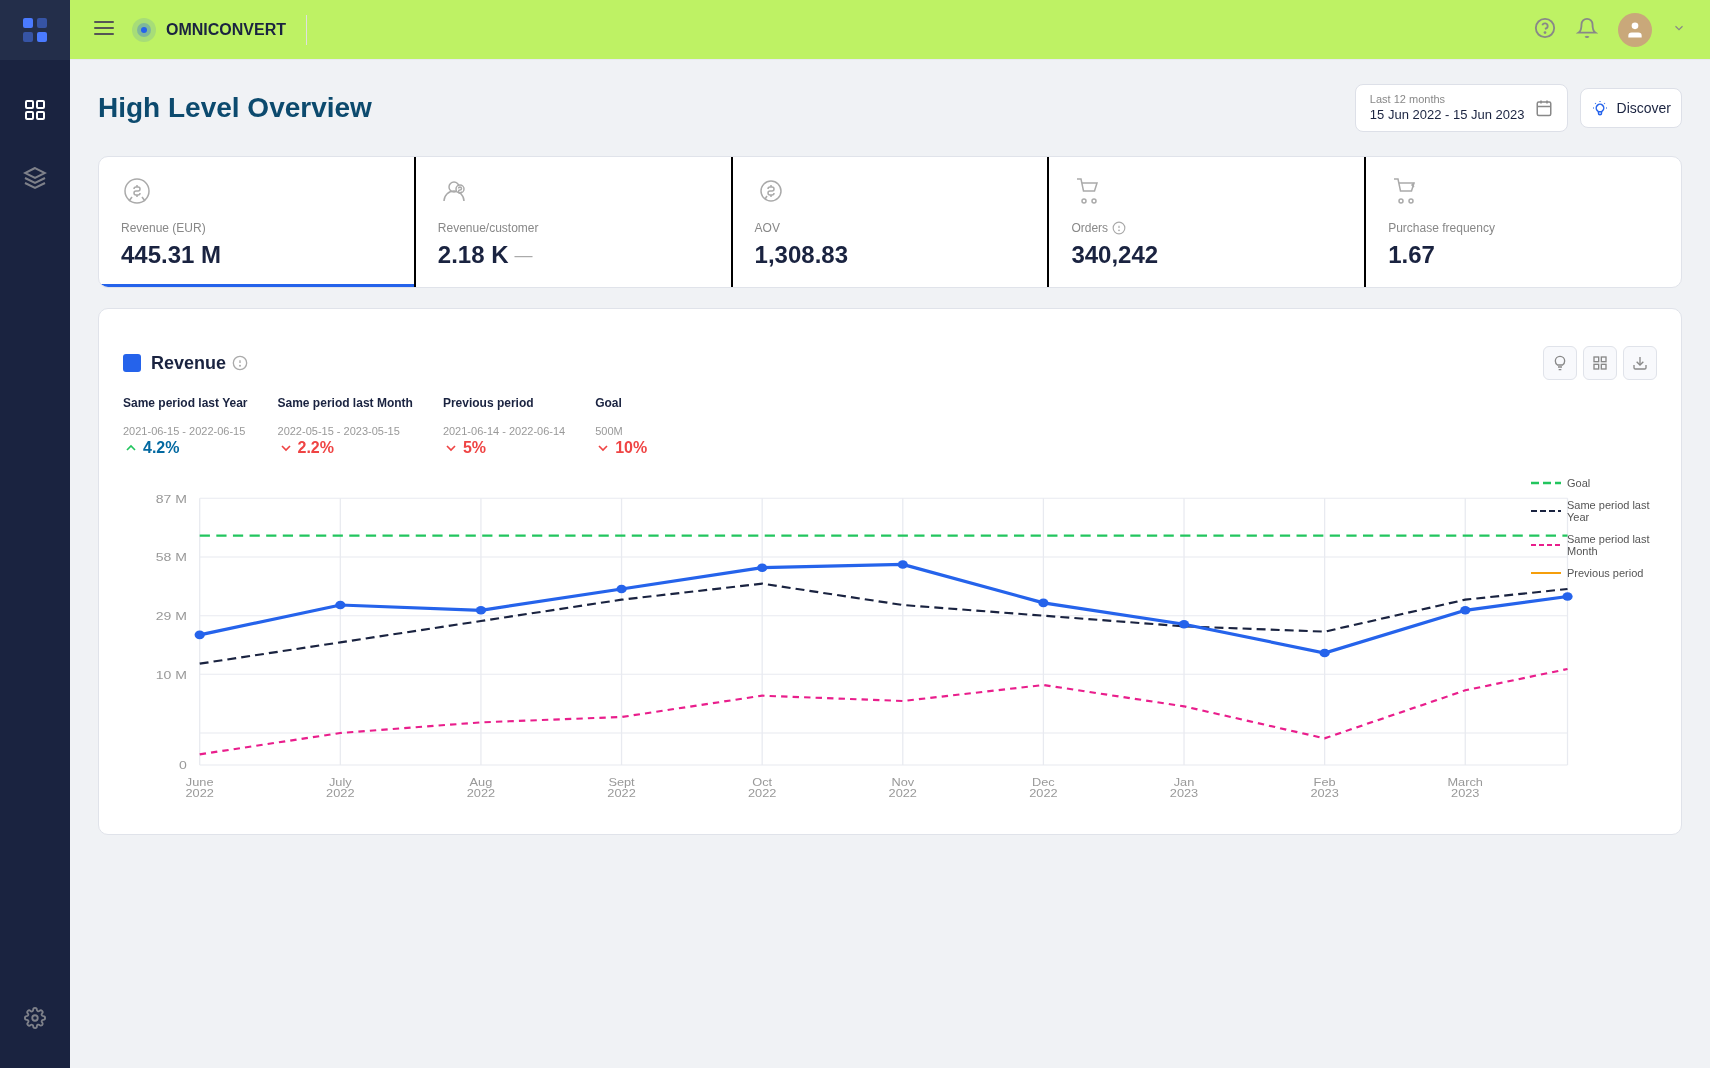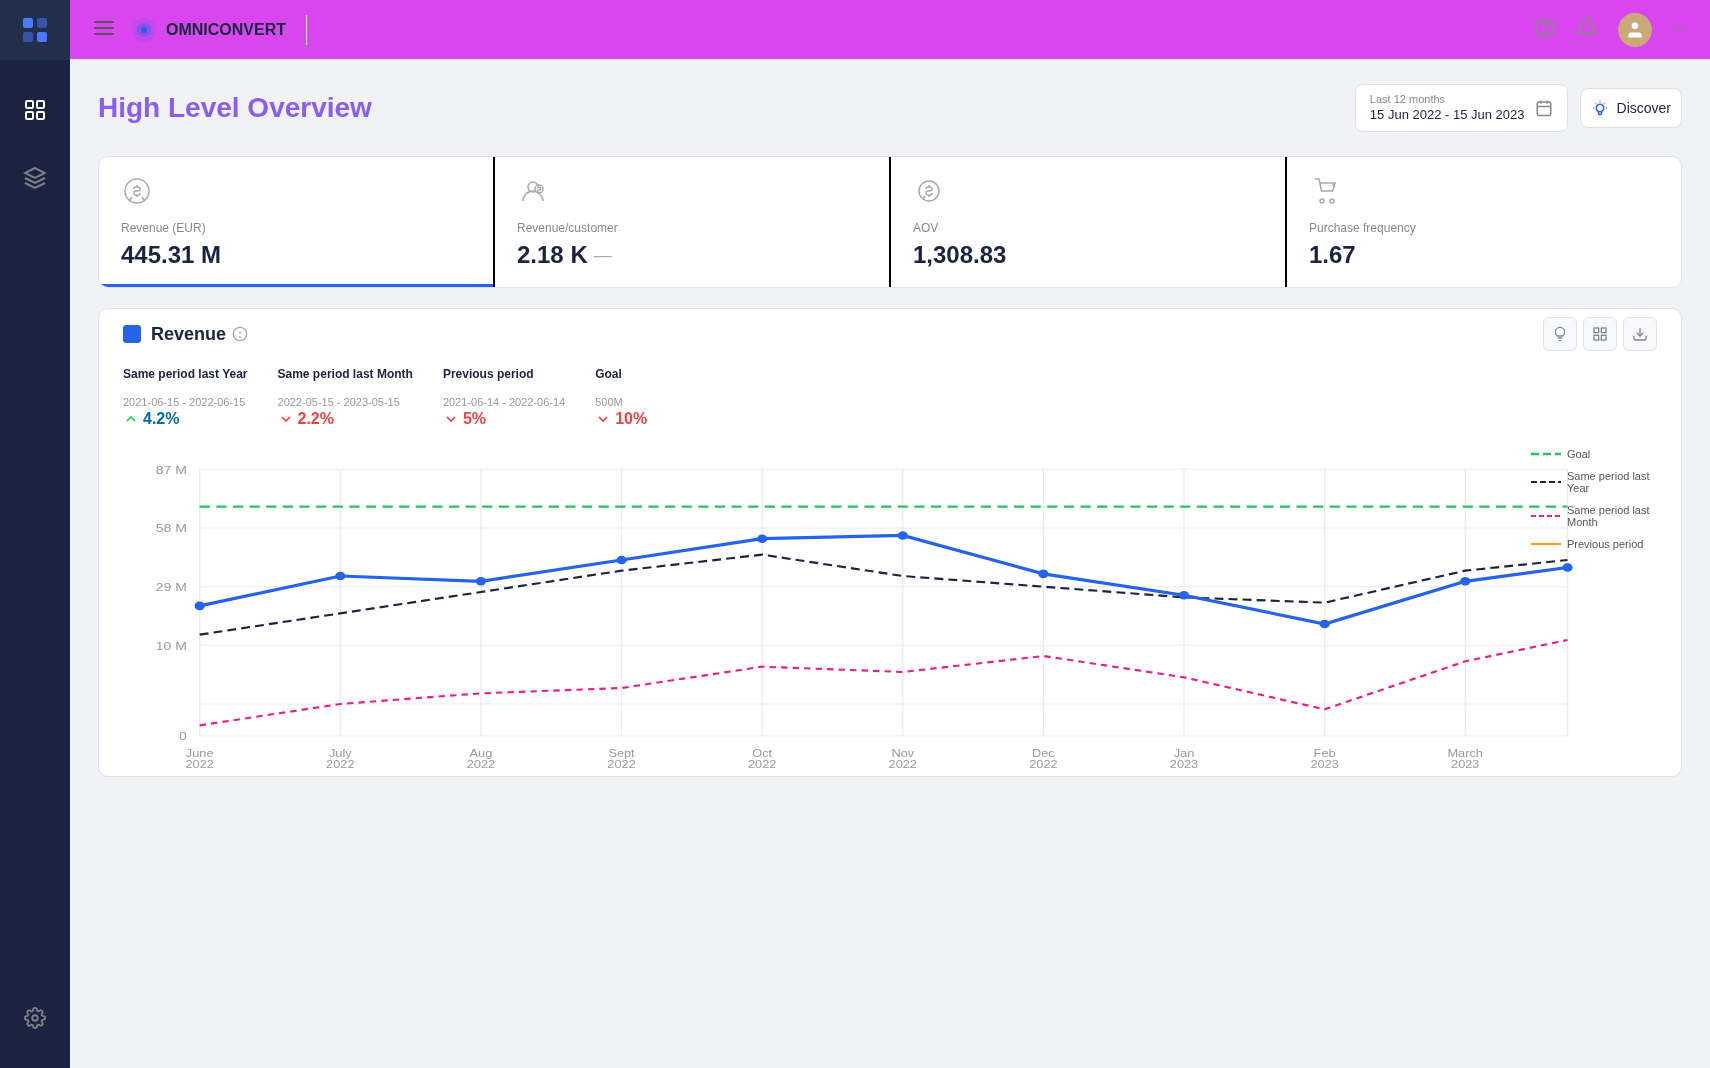--- a/index.html
+++ b/index.html
@@ -7,50 +7,50 @@
 
     
     .sidebar { width: 70px; background: #1a2340; display: flex; flex-direction: column; align-items: center; padding: 0; }
     .sidebar-top { width: 70px; background: #232e4a; display: flex; align-items: center; justify-content: center; height: 60px; }
     .sidebar-icon { width: 70px; height: 60px; display: flex; align-items: center; justify-content: center; cursor: pointer; }
     .sidebar-icon svg { opacity: 0.7; }
     .sidebar-icon.active svg { opacity: 1; }
     .sidebar-bottom { margin-top: auto; padding-bottom: 20px; }
 
     
-    .topbar { position: absolute; top: 0; left: 70px; right: 0; height: 60px; background: #d946ef; border-bottom: 1px solid #e8eaf0; display: flex; align-items: center; padding: 0 24px; z-index: 10; }
+    .topbar { position: absolute; top: 0; left: 70px; right: 0; height: 60px; background: #bef264; border-bottom: 1px solid #e8eaf0; display: flex; align-items: center; padding: 0 24px; z-index: 10; }
     .topbar-menu { cursor: pointer; margin-right: 16px; }
     .topbar-logo { display: flex; align-items: center; gap: 8px; font-weight: 700; font-size: 16px; color: #1a2340; }
     .topbar-divider { width: 1px; height: 30px; background: #e0e0e0; margin: 0 20px; }
     .topbar-right { margin-left: auto; display: flex; align-items: center; gap: 20px; }
     .topbar-icon { cursor: pointer; color: #555; }
 
     
     .main { position: absolute; top: 60px; left: 70px; right: 0; bottom: 0; overflow-y: auto; padding: 24px 28px; }
 
     
     .header-row { display: flex; align-items: center; margin-bottom: 24px; }
-    .page-title { font-size: 28px; font-weight: 700; color: #8b5cf6; flex: 1; }
+    .page-title { font-size: 28px; font-weight: 700; color: #0c4a6e; flex: 1; }
     .date-filter { display: flex; align-items: center; background: #fff; border: 1px solid #dde0e8; border-radius: 8px; padding: 8px 14px; gap: 10px; cursor: pointer; }
     .date-filter-label { font-size: 11px; color: #888; display: block; }
     .date-filter-value { font-size: 13px; color: #1a2340; font-weight: 500; }
     .discover-btn { display: flex; align-items: center; gap: 8px; background: #fff; border: 1px solid #dde0e8; border-radius: 8px; padding: 10px 10px; cursor: pointer; font-size: 14px; color: #1a2340; font-weight: 500; margin-left: 12px; }
 
     
     .kpi-row { display: flex; background: #fff; border-radius: 10px; border: 1px solid #e0e3ea; margin-bottom: 20px; overflow: hidden; }
     .kpi-card { flex: 1; padding: 18px 22px; border-right: 2px solid #000000; cursor: pointer; position: relative; }
     .kpi-card:last-child { border-right: none; }
     .kpi-card.active::after { content: ''; position: absolute; bottom: 0; left: 0; right: 0; height: 3px; background: #2563eb; }
     .kpi-icon { margin-bottom: 10px; color: #999; }
     .kpi-label { font-size: 12px; color: #888; margin-bottom: 6px; display: flex; align-items: center; gap: 4px; }
     .kpi-value { font-size: 24px; font-weight: 700; color: #1a2340; display: flex; align-items: center; gap: 6px; }
     .kpi-dash { font-size: 18px; color: #aaa; font-weight: 400; }
 
     
-    .revenue-section { background: #fff; border-radius: 10px; border: 1px solid #e0e3ea; padding: 8px 24px; }
+    .revenue-section { background: #fff; border-radius: 10px; border: 1px solid #e0e3ea; padding: 37px 24px; }
     .revenue-header { display: flex; align-items: center; margin-bottom: 16px; }
     .revenue-dot { width: 18px; height: 18px; background: #2563eb; border-radius: 3px; margin-right: 10px; }
     .revenue-title { font-size: 18px; font-weight: 700; color: #1a2340; display: flex; align-items: center; gap: 6px; }
     .revenue-actions { margin-left: auto; display: flex; gap: 6px; }
     .action-btn { width: 34px; height: 34px; border: 1px solid #e0e3ea; border-radius: 6px; display: flex; align-items: center; justify-content: center; cursor: pointer; background: #f8f9fc; color: #888; }
 
     
     .comparison-row { display: flex; gap: 30px; margin-bottom: 20px; flex-wrap: wrap; }
     .comp-item { display: flex; flex-direction: column; gap: 2px; }
     .comp-label { font-size: 12px; font-weight: 600; color: #1a2340; }
@@ -220,20 +220,40 @@
         </svg>
       </div>
       <div class="kpi-label">
         <span>AOV</span>
       </div>
       <div class="kpi-value">
         <span>1,308.83</span>
       </div>
     </div>
 
+    <div class="kpi-card">
+      <div class="kpi-icon">
+        <svg width="32" height="32" viewBox="0 0 32 32" fill="none" stroke="#aaa" stroke-width="1.5">
+          <path d="M6 4h4l2.5 12h11l2.5-8H10.5"></path>
+          <circle cx="13" cy="26" r="2"></circle>
+          <circle cx="23" cy="26" r="2"></circle>
+        </svg>
+      </div>
+      <div class="kpi-label">
+        <span>Orders</span>
+        <svg width="14" height="14" viewBox="0 0 24 24" fill="none" stroke="#aaa" stroke-width="2">
+          <circle cx="12" cy="12" r="10"></circle>
+          <line x1="12" y1="8" x2="12" y2="12"></line>
+          <line x1="12" y1="16" x2="12.01" y2="16" stroke-width="3" stroke-linecap="round"></line>
+        </svg>
+      </div>
+      <div class="kpi-value">
+        <span>340,242</span>
+      </div>
+    </div>
 
     <div class="kpi-card">
       <div class="kpi-icon">
         <svg width="32" height="32" viewBox="0 0 32 32" fill="none" stroke="#aaa" stroke-width="1.5">
           <path d="M6 4h4l2.5 12h11l2.5-8H10.5"></path>
           <circle cx="13" cy="26" r="2"></circle>
           <circle cx="23" cy="26" r="2"></circle>
           <path d="M26 8l-2 2 2 2"></path>
         </svg>
       </div>

